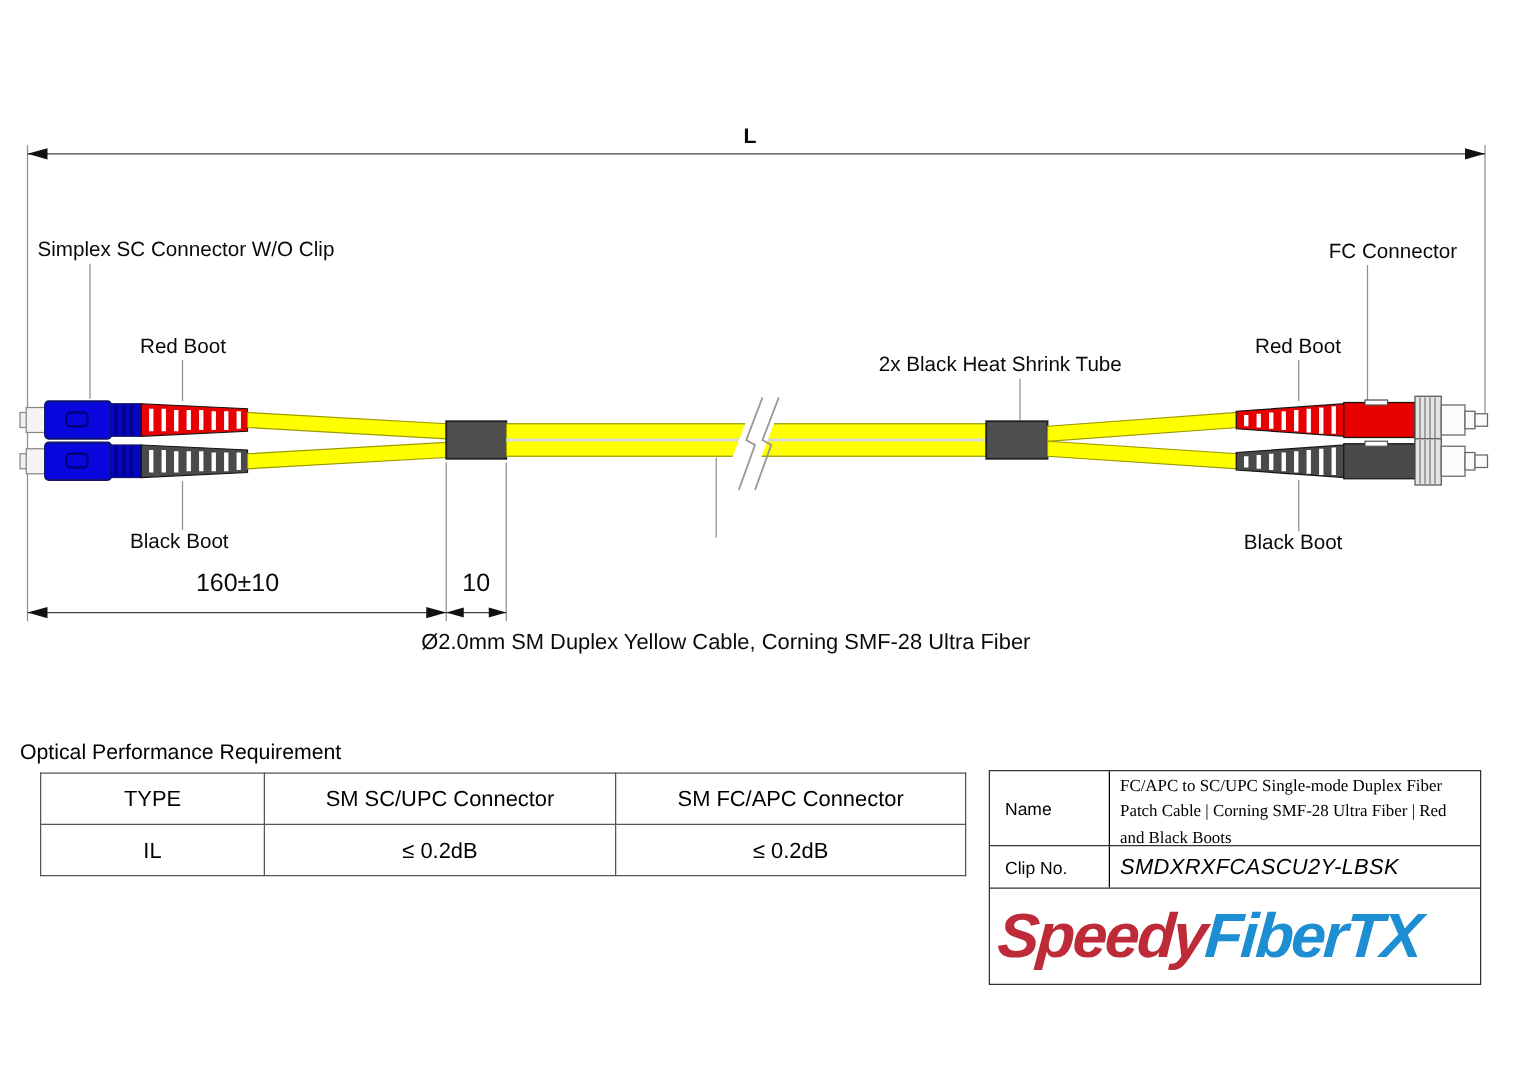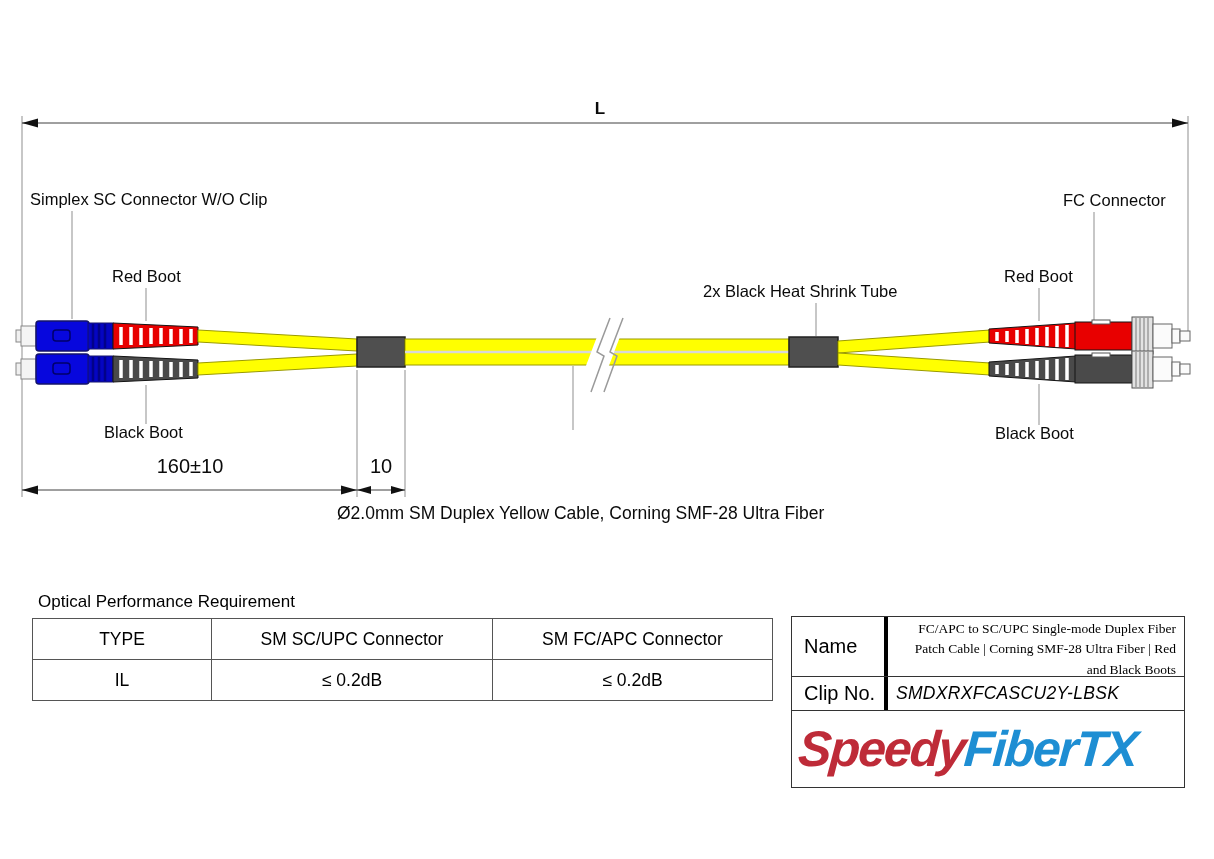--- a/index.html
+++ b/index.html
@@ -5,21 +5,21 @@
   html,body { margin:0; padding:0; background:#ffffff; }
   .page {
     position:relative; width:1214px; height:859px; background:#ffffff;
     font-family:"Liberation Sans", sans-serif; color:#000;
     overflow:hidden;
   }
   svg text { font-family:"Liberation Sans", sans-serif; fill:#0a0a0a; }
   .diagram-svg { position:absolute; left:0; top:0; }
 
   .perf-title {
-    position:absolute; left:38px; top:592px;
+    position:absolute; left:16px; top:592px;
     font-size:17px; color:#000;
   }
   table.perf {
     position:absolute; left:32px; top:618px;
     border-collapse:collapse; table-layout:fixed;
   }
   table.perf th, table.perf td {
     border:1px solid #555; text-align:center; vertical-align:middle;
     font-size:17.5px; font-weight:normal; padding:0;
   }
@@ -33,25 +33,25 @@
   .tblock {
     position:absolute; left:791px; top:616px; width:394px; height:172px;
     border:1px solid #333; box-sizing:border-box;
     display:flex; flex-direction:column;
   }
   .tb-row { display:flex; border-bottom:1px solid #333; }
   .tb-row-name { height:59px; }
   .tb-row-draw { height:33px; }
   .tb-row-logo { flex:1; border-bottom:none; align-items:center; justify-content:center; }
   .tb-label {
-    width:96px; border-right:4px solid #000000; box-sizing:border-box;
+    width:96px; border-right:1px solid #000000; box-sizing:border-box;
     display:flex; align-items:center; padding-left:12px;
-    font-size:20px;
-  }
-  .tb-value { flex:1; display:flex; align-items:center;text-align:right; }
+    font-size:14px;
+  }
+  .tb-value { flex:1; display:flex; align-items:center; }
   .tb-name-text {
     font-family:"Liberation Serif", serif; font-size:13.5px; line-height:1.5;
     padding:2px 8px 2px 8px; display:block; align-self:flex-start;
   }
   .tb-draw-text { font-size:17.5px; padding-left:8px; letter-spacing:.3px;font-style:italic; }
   .logo-svg { display:block; }
 </style>
 </head>
 <body>
 

